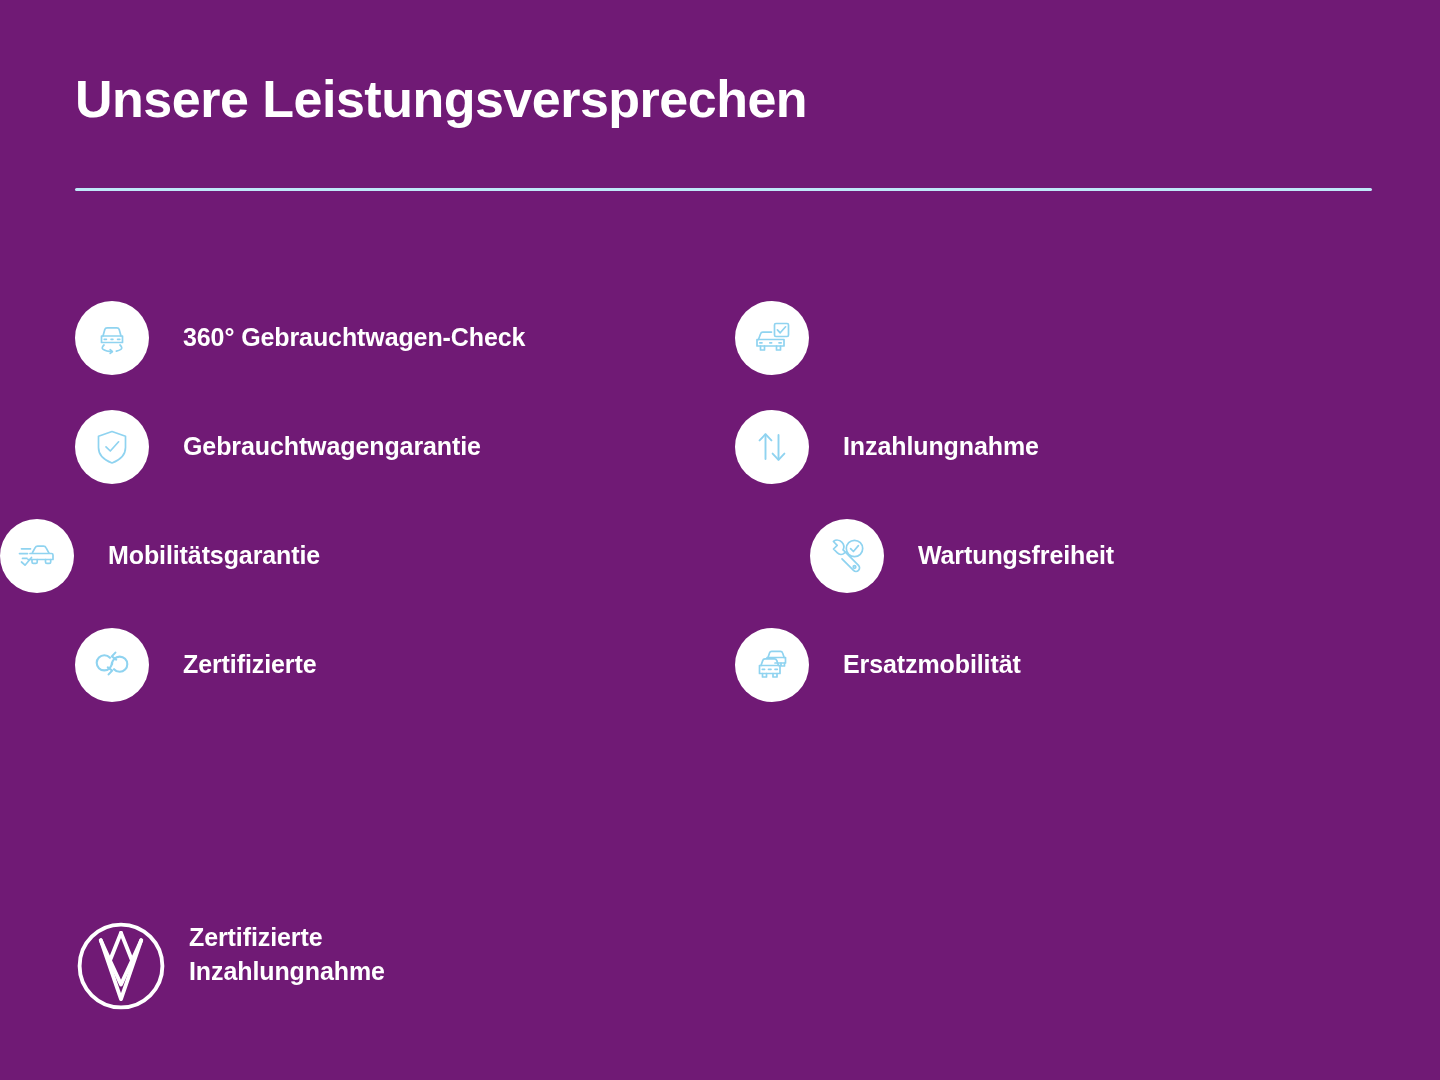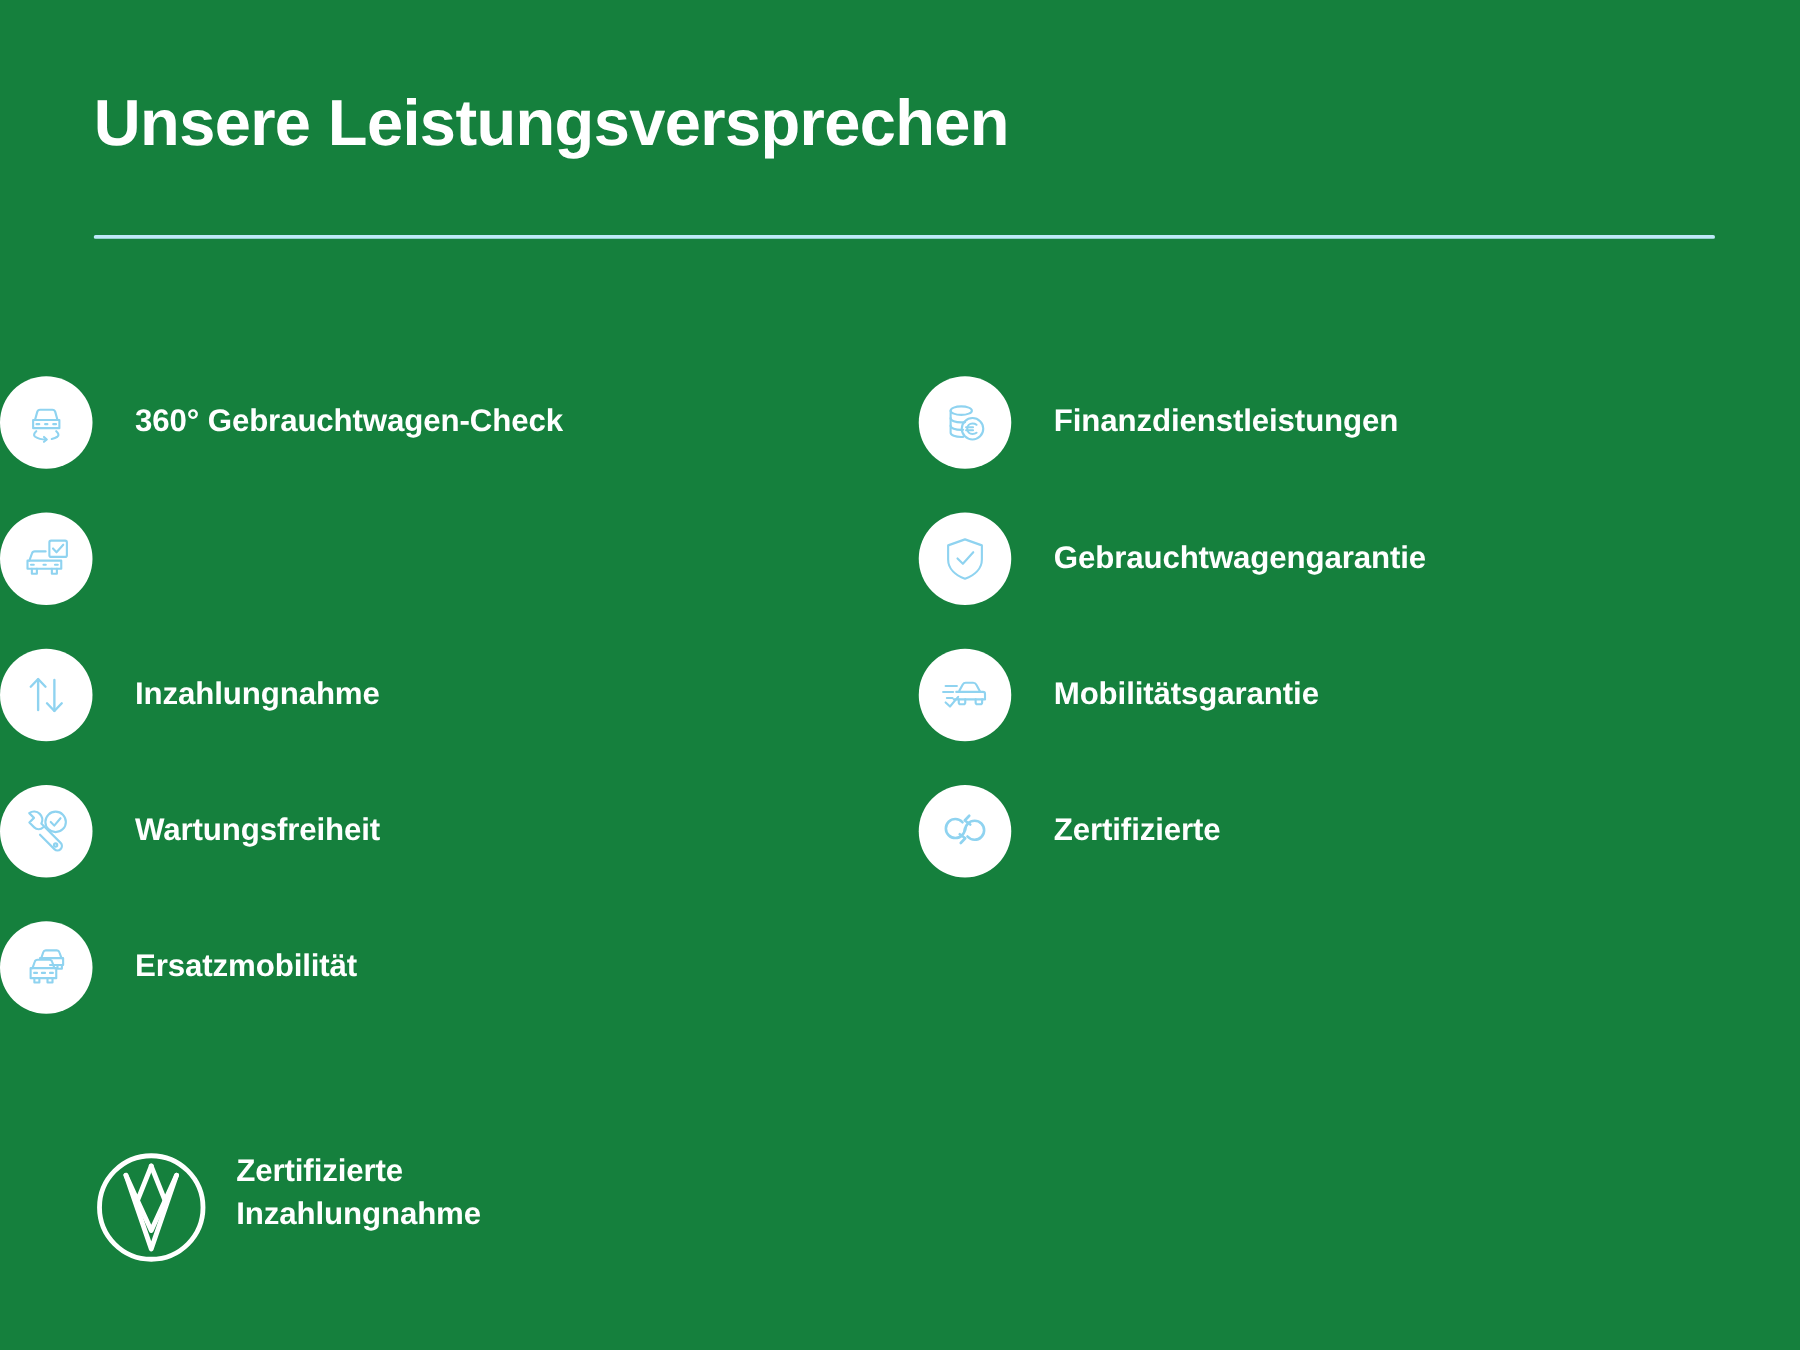--- a/index.html
+++ b/index.html
@@ -2,21 +2,21 @@
 <html><head>
 <meta charset="utf-8">
 <style>
   * { margin:0; padding:0; box-sizing:border-box; }
   html, body {
     width:1440px; height:1080px;
     background:#0BADEE;
     font-family:"Liberation Sans", sans-serif;
     overflow:hidden;
   }
-  .page { position:relative; width:1440px; height:1080px; background:#15803d; }
+  .page { position:relative; width:1440px; height:1080px; background:#701a75; }
 
   
   .header { position:absolute; left:75px; top:72px; width:1298px; }
   .page-title {
     font-size:52px;
     font-weight:700;
     color:#FFFFFF;
     letter-spacing:-0.5px;
     line-height:1.05;
     white-space:nowrap;
@@ -37,21 +37,21 @@
     display:grid;
     grid-template-columns:735px 635px;
     grid-auto-rows:109px;
   }
 
   .benefit {
     display:flex;
     align-items:center;
     height:109px;
   }
-  .benefit.left  { }
+  .benefit.left  { padding-left:75px; }
   .benefit.right { padding-left:0px; }
 
   .icon-badge {
     flex:0 0 auto;
     width:74px; height:74px;
     border-radius:50%;
     background:#FFFFFF;
     display:flex;
     align-items:center;
     justify-content:center;
@@ -106,35 +106,20 @@
           <path d="M26.6 22.3 L28.8 22.3"></path>
           <path d="M20.1 22.3 L21.9 22.3"></path>
           <path d="M13 28 C11.2 29.6 10.6 31.3 12.1 32.4 C14.4 34 18 34.6 21 34.6"></path>
           <path d="M19.2 32.6 L21.4 34.6 L19.2 36.4"></path>
           <path d="M29 28 C30.8 29.6 31.4 31.3 29.9 32.4 C28.7 33.2 27.1 33.8 25.4 34.2"></path>
         </svg>
       </span>
       <span class="benefit-label">360° Gebrauchtwagen-Check</span>
     </div>
 
-    <div class="benefit right">
-      <span class="icon-badge">
-        <svg viewBox="0 0 42 42" fill="none" stroke-width="1.7" stroke-linecap="round" stroke-linejoin="round">
-          <ellipse cx="18" cy="11.5" rx="8.5" ry="3.4"></ellipse>
-          <path d="M9.5 11.5 L9.5 17.5 C9.5 19.4 13.3 20.9 18 20.9 C19.1 20.9 20.2 20.8 21.1 20.7"></path>
-          <path d="M9.5 17.5 L9.5 23.5 C9.5 25.4 13.3 26.9 18 26.9 C18.5 26.9 19 26.9 19.5 26.8"></path>
-          <path d="M9.5 23.5 L9.5 29.2 C9.5 31.1 13.3 32.6 18 32.6 C18.5 32.6 19 32.6 19.5 32.5"></path>
-          <circle cx="27" cy="26" r="8.6"></circle>
-          <path d="M30.2 22.8 C29.3 22.1 28.2 21.8 27 21.8 C24.6 21.8 22.8 23.6 22.8 26 C22.8 28.4 24.6 30.2 27 30.2 C28.2 30.2 29.3 29.9 30.2 29.2"></path>
-          <path d="M21.9 24.8 L27.4 24.8"></path>
-          <path d="M21.9 27.2 L27.4 27.2"></path>
-        </svg>
-      </span>
-      <span class="benefit-label">Finanzdienstleistungen</span>
-    </div>
 
 
     <div class="benefit right">
       <span class="icon-badge">
         <svg viewBox="0 0 42 42" fill="none" stroke-width="1.7" stroke-linecap="round" stroke-linejoin="round">
           <rect x="23.5" y="6.5" width="14" height="13" rx="1.4"></rect>
           <path d="M26.4 12.8 L29.2 15.8 L34.6 9.8"></path>
           <path d="M7.5 22.5 L9.6 16.7 C9.9 15.7 10.8 15.1 11.8 15.1 L20.5 15.1"></path>
           <path d="M6 22.5 L33 22.5 L33 29 L6 29 Z"></path>
           <path d="M8.8 25.8 L11 25.8"></path>

